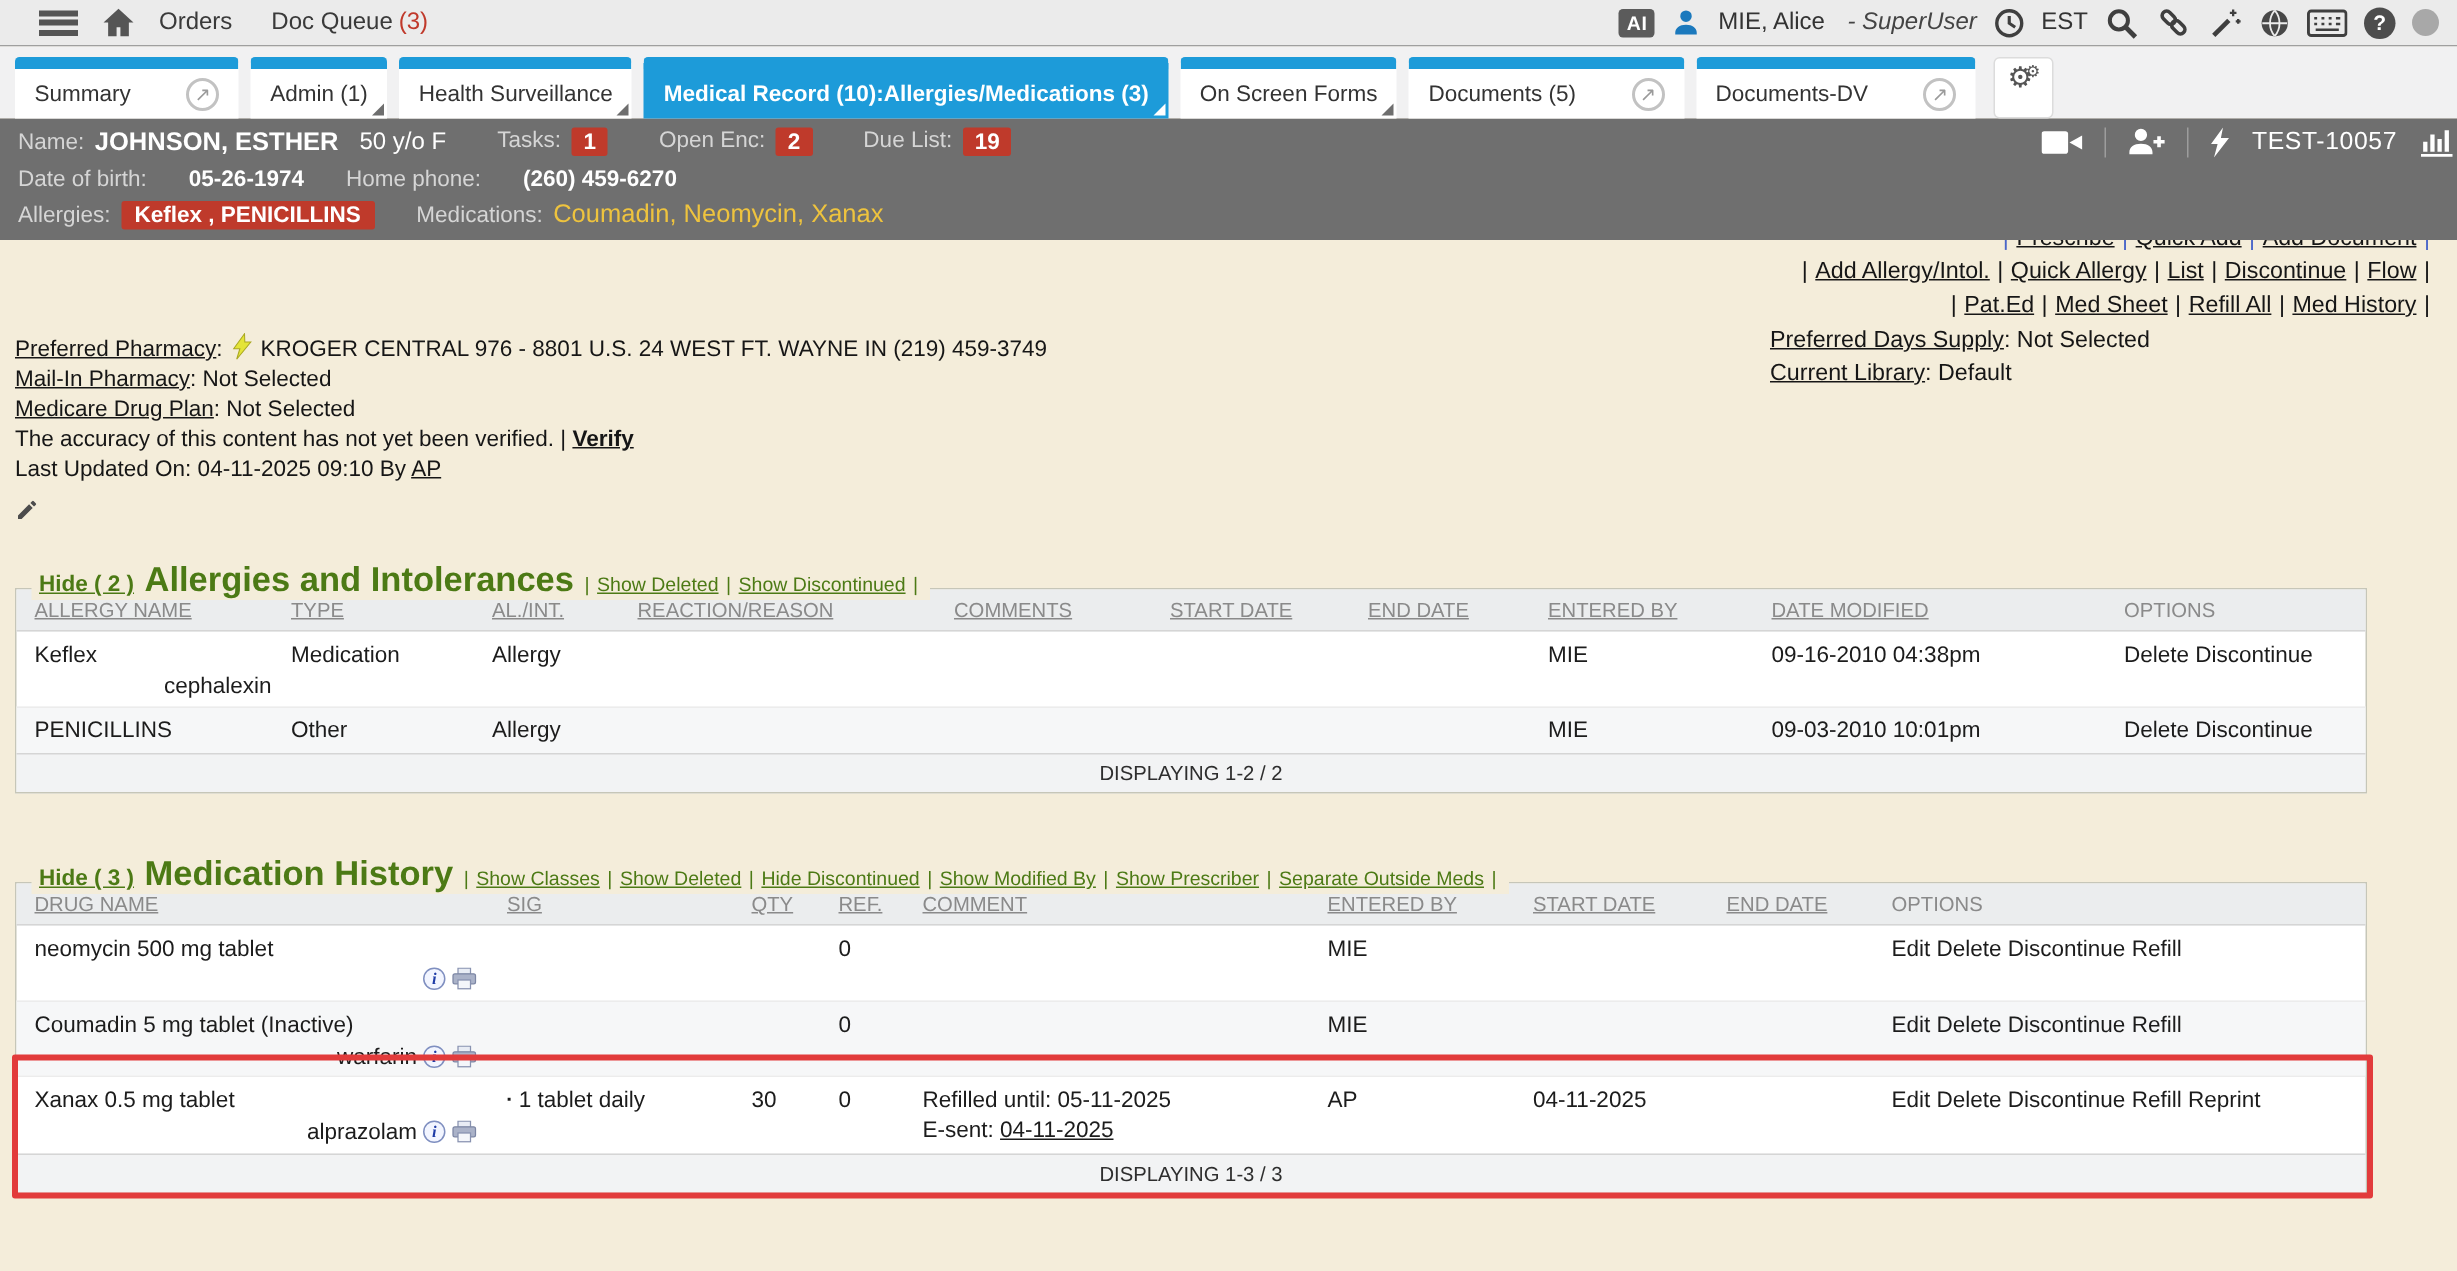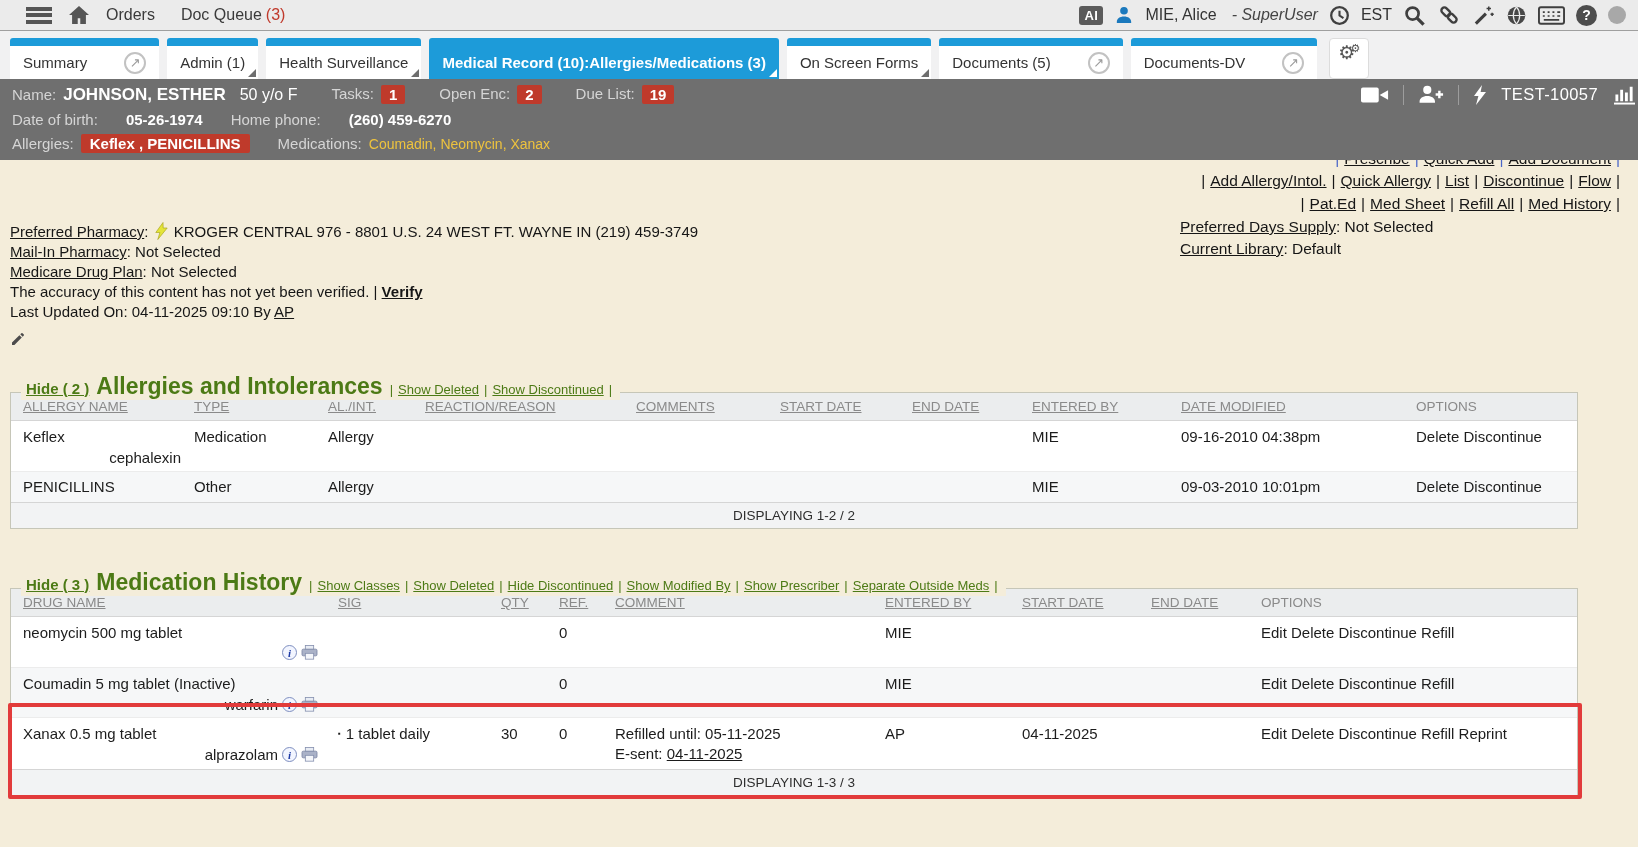--- a/index.html
+++ b/index.html
@@ -40,21 +40,21 @@
   .pline{display:flex;align-items:center;}
   .plabel{color:#d5d5d5;font-size:15px;margin-right:7px;}
   .pname{font-size:17px;font-weight:700;margin-right:14px;}
   .page-sex{font-size:16px;}
   .pgroup{display:flex;margin-left:34px;}
   .red-badge{background:#bf3a2b;color:#fff;font-weight:700;font-size:15px;padding:1px 8px;border-radius:2px;}
   .pright{margin-left:auto;display:flex;align-items:center;gap:14px;padding-right:1px;}
   .pdiv{width:1px;height:20px;background:#9d9d9d;}
   .chart-id{font-size:16.5px;letter-spacing:.4px;}
   .pval{font-size:15px;font-weight:700;margin-left:21px;}
-  .meds-gold{color:#eec33e;font-size:14px;cursor:pointer;}
+  .meds-gold{color:#eec33e;font-size:17px;cursor:pointer;}
   .allergy-badge{background:#bf3a2b;color:#fff;font-weight:700;font-size:15px;padding:1px 9px;border-radius:2px;cursor:pointer;}
   .gap28{width:28px;}
   
   .content{position:relative;height:687px;background:#f4edda;}
   .right-links{position:absolute;top:0;right:18px;width:440px;display:flex;flex-direction:column;align-items:flex-end;font-size:15.5px;color:#161616;}
   .clip-row{height:9px;overflow:hidden;align-self:flex-end;}
   .clip-inner{display:flex;gap:5px;margin-top:-11px;line-height:20px;white-space:nowrap;}
   .clip-inner .pp{color:#4a66c8;}
   .link-row{display:flex;gap:5px;line-height:23px;white-space:nowrap;}
   .lk{text-decoration:underline;cursor:pointer;}

